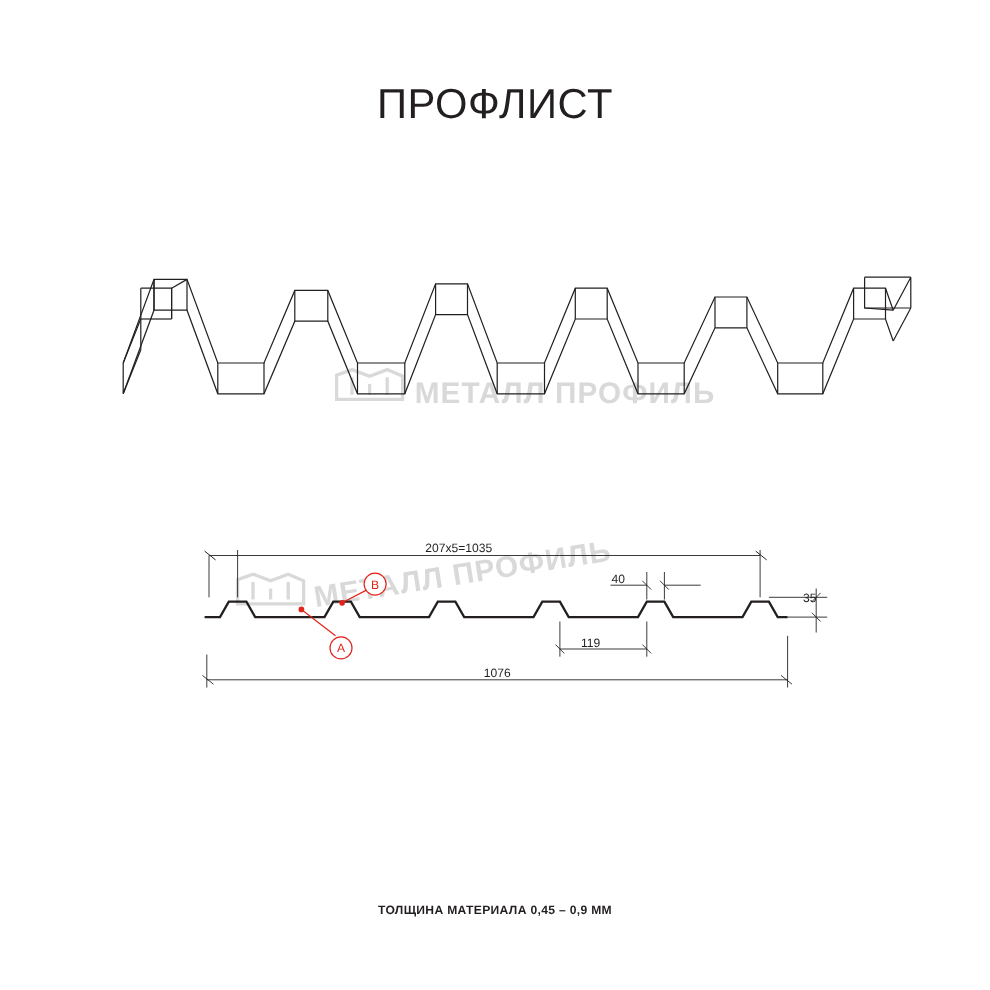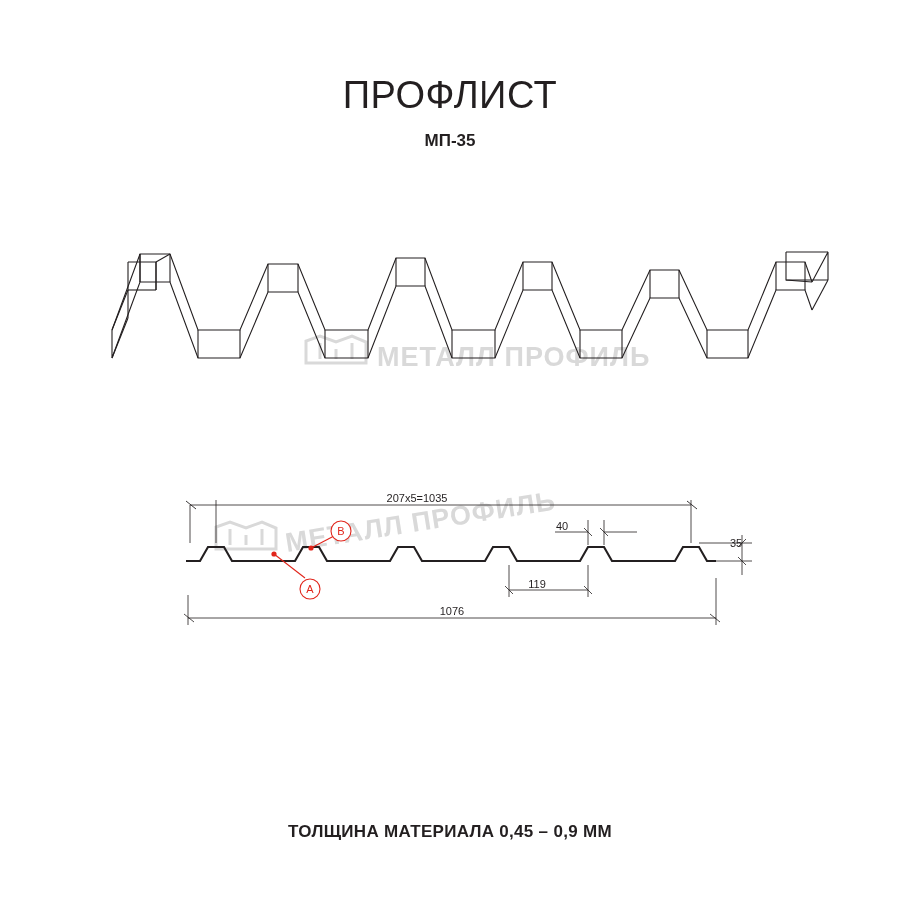--- a/index.html
+++ b/index.html
@@ -39,21 +39,21 @@
     font-size: 17px;
     font-weight: bold;
     color: #231f20;
   }
   .footer {
     position: absolute;
     top: 822px;
     left: 0;
     width: 900px;
     text-align: center;
-    font-size: 17px;
+    font-size: 11px;
     font-weight: bold;
     letter-spacing: 0.3px;
     color: #231f20;
   }
   svg.art {
     position: absolute;
     left: 0;
     top: 0;
   }
   .wm-text {
@@ -74,21 +74,20 @@
     fill: #e1251b;
     font-weight: normal;
   }
 </style>
 </head>
 <body>
 
 <div class="page">
 
   <div class="title">ПРОФЛИСТ</div>
-  <div class="subtitle">МП-35</div>
 
   <svg class="art" width="900" height="900" viewBox="0 0 900 900">
 
     <g opacity="1">
       <g transform="translate(296,335)">
         <path d="M10,28 L10,6 L24,1 L40,7 L56,1 L70,7 L70,28 Z" fill="none" stroke="#d9d9d9" stroke-width="3"></path>
         <path d="M24,8 L24,24" fill="none" stroke="#d9d9d9" stroke-width="3"></path>
         <path d="M40,14 L40,24" fill="none" stroke="#d9d9d9" stroke-width="3"></path>
         <path d="M56,8 L56,24" fill="none" stroke="#d9d9d9" stroke-width="3"></path>
       </g>

